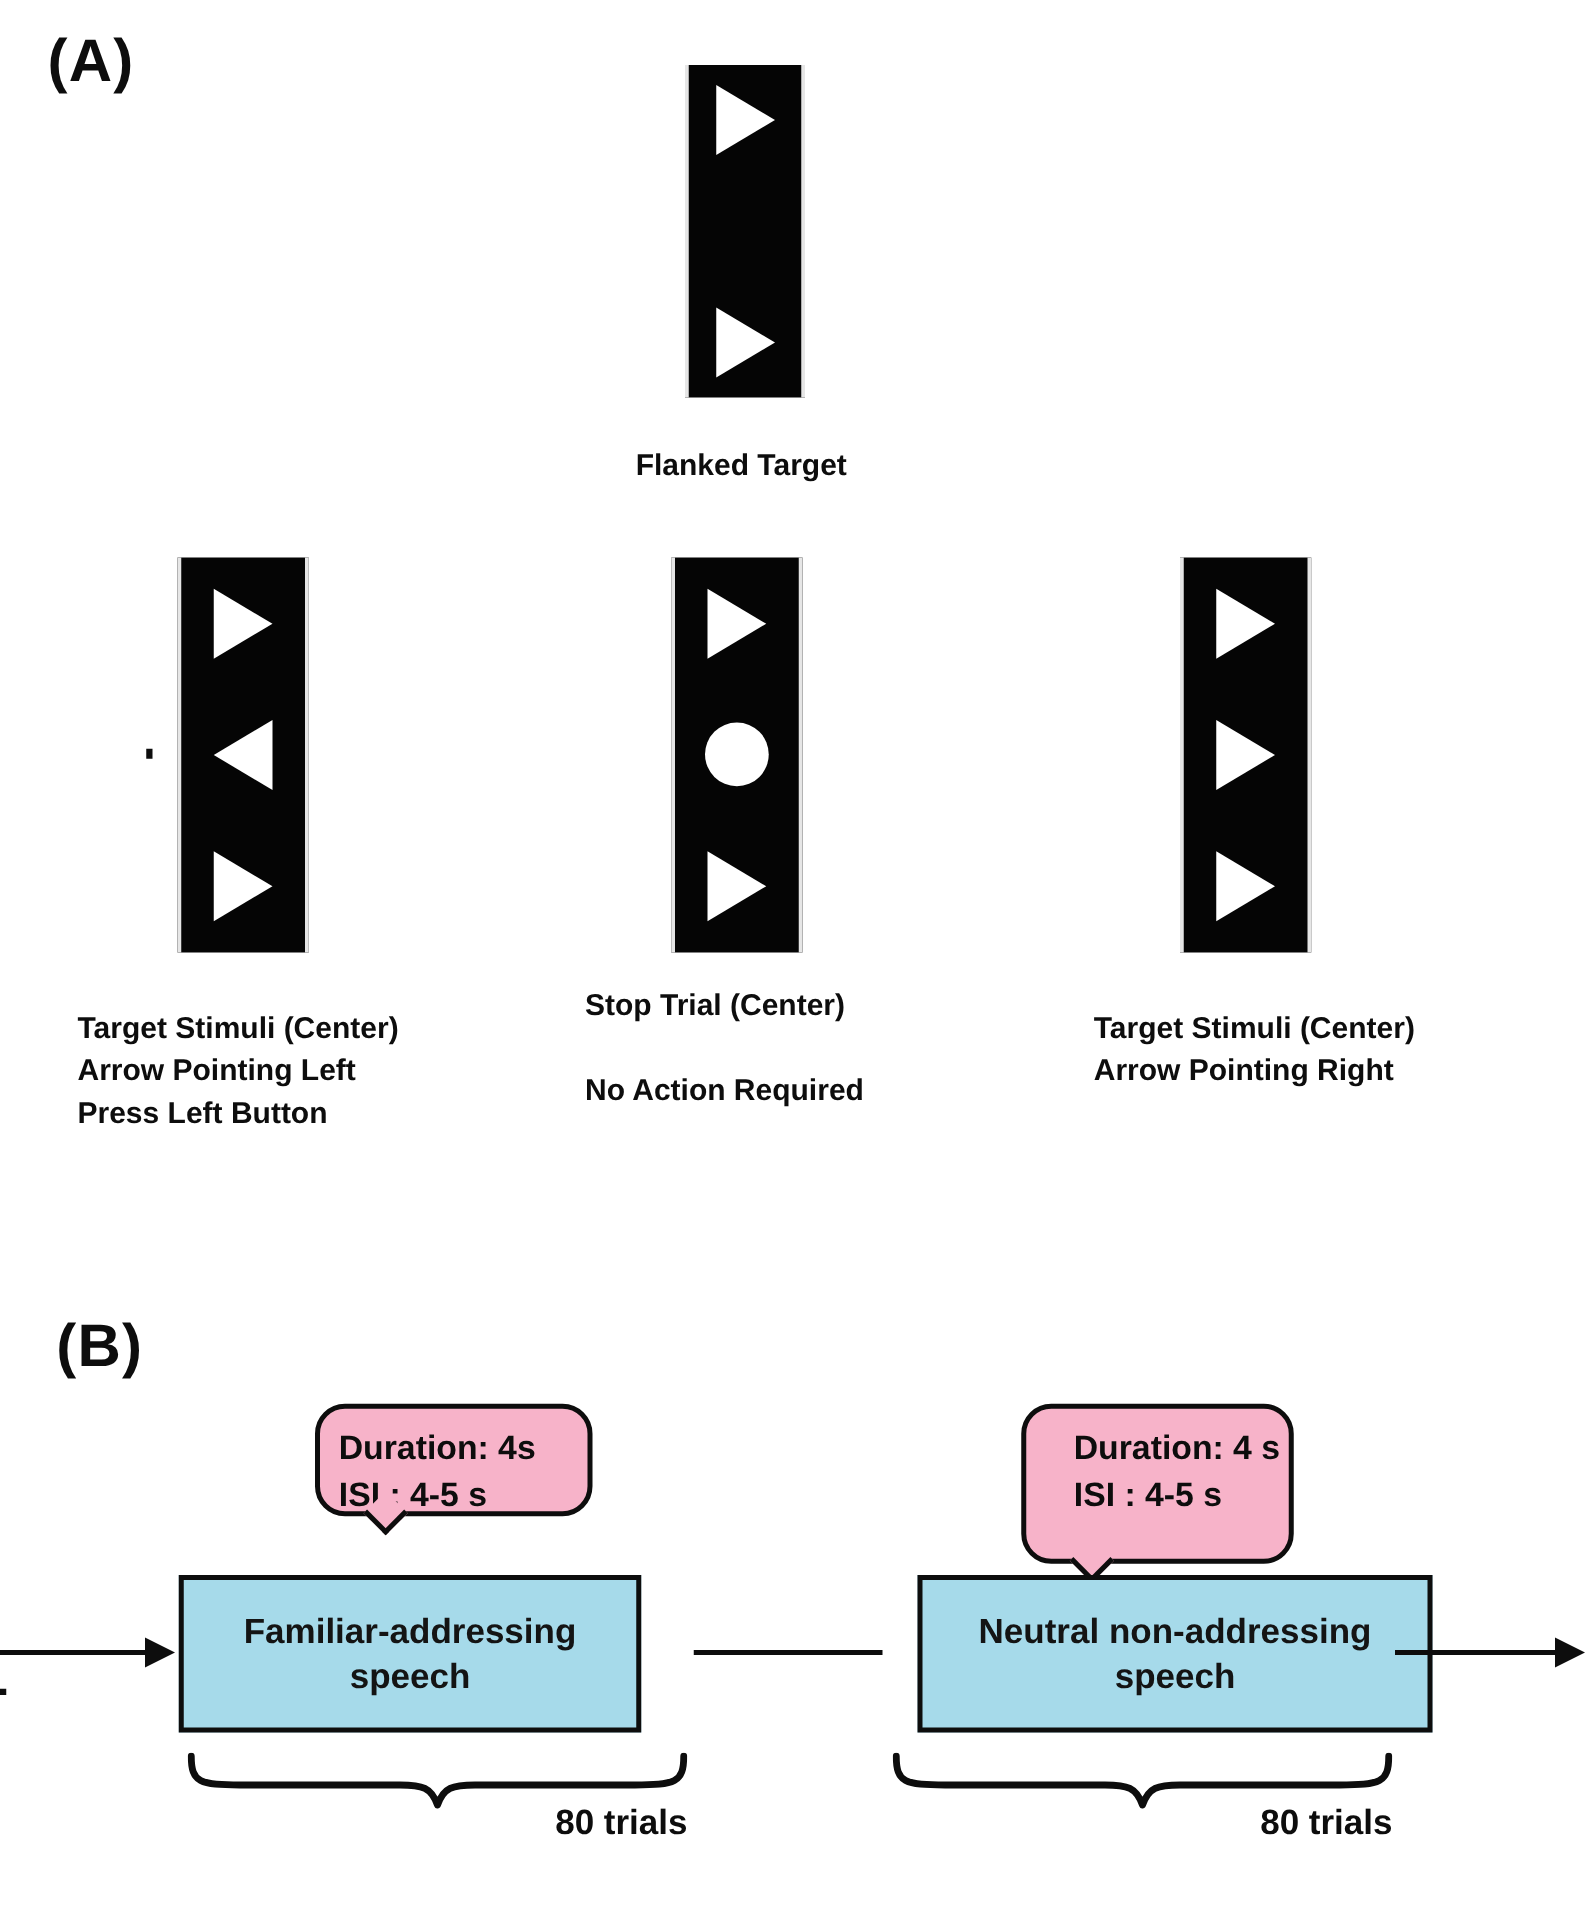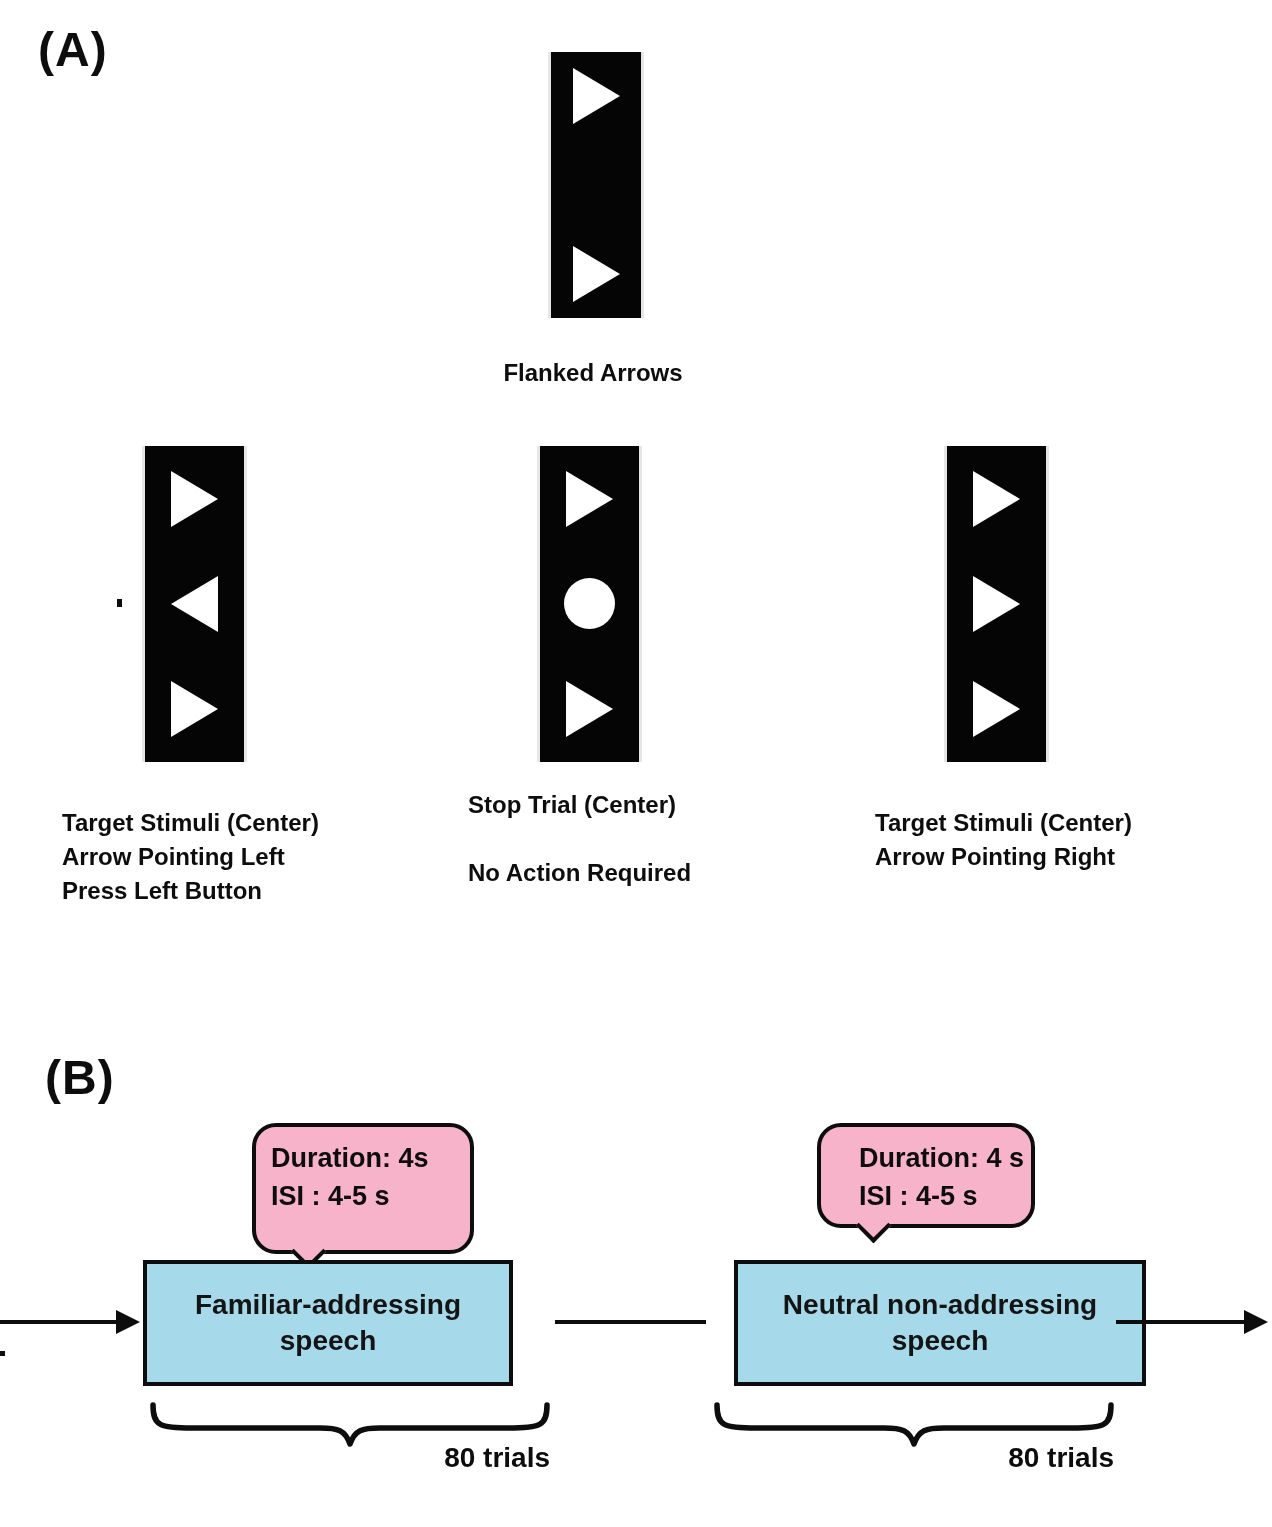--- a/index.html
+++ b/index.html
@@ -139,21 +139,21 @@
       </div>
       <div class="slot">
         <div class="shape empty"></div>
       </div>
       <div class="slot">
         <div class="shape arrow-right"></div>
       </div>
     </div>
 
   <div class="abs caption center-align" style="left:443px; top:356px; width:300px;">
-    <div class="cap-line">Flanked Arrows</div>
+    <div class="cap-line">Flanked Target</div>
   </div>
 
   <div class="abs artifact" style="left:117px; top:599px; width:5px; height:8px;"></div>
 
   <div class="abs stim" style="left:142px; top:446px; width:105px; height:316px;">
       <div class="slot">
         <div class="shape arrow-right"></div>
       </div>
       <div class="slot">
         <div class="shape arrow-left"></div>
@@ -199,27 +199,27 @@
     <div class="cap-line">No Action Required</div>
   </div>
 
   <div class="abs caption" style="left:875px; top:806px;">
     <div class="cap-line">Target Stimuli (Center)</div>
     <div class="cap-line">Arrow Pointing Right</div>
   </div>
 
   <div class="abs panel-label" style="left:45px; top:1050px;">(B)</div>
 
-  <div class="abs bubble" style="left:252px; top:1123px; width:222px; height:131px;">
+  <div class="abs bubble" style="left:252px; top:1123px; width:222px; height:90px;">
     <div>Duration: 4s</div>
     <div>ISI : 4-5 s</div>
     <div class="tail"></div>
   </div>
 
-  <div class="abs bubble" style="left:817px; top:1123px; width:218px; height:105px;padding-left:38px;">
+  <div class="abs bubble" style="left:817px; top:1123px; width:218px; height:128px;padding-left:38px;">
     <div>Duration: 4 s</div>
     <div>ISI : 4-5 s</div>
     <div class="tail"></div>
   </div>
 
   <div class="abs hline" style="left:0px; top:1320px; width:118px;"></div>
   <div class="abs arrowhead" style="left:116px; top:1310px;"></div>
 
   <div class="abs artifact" style="left:0px; top:1351px; width:5px; height:5px;"></div>
 

